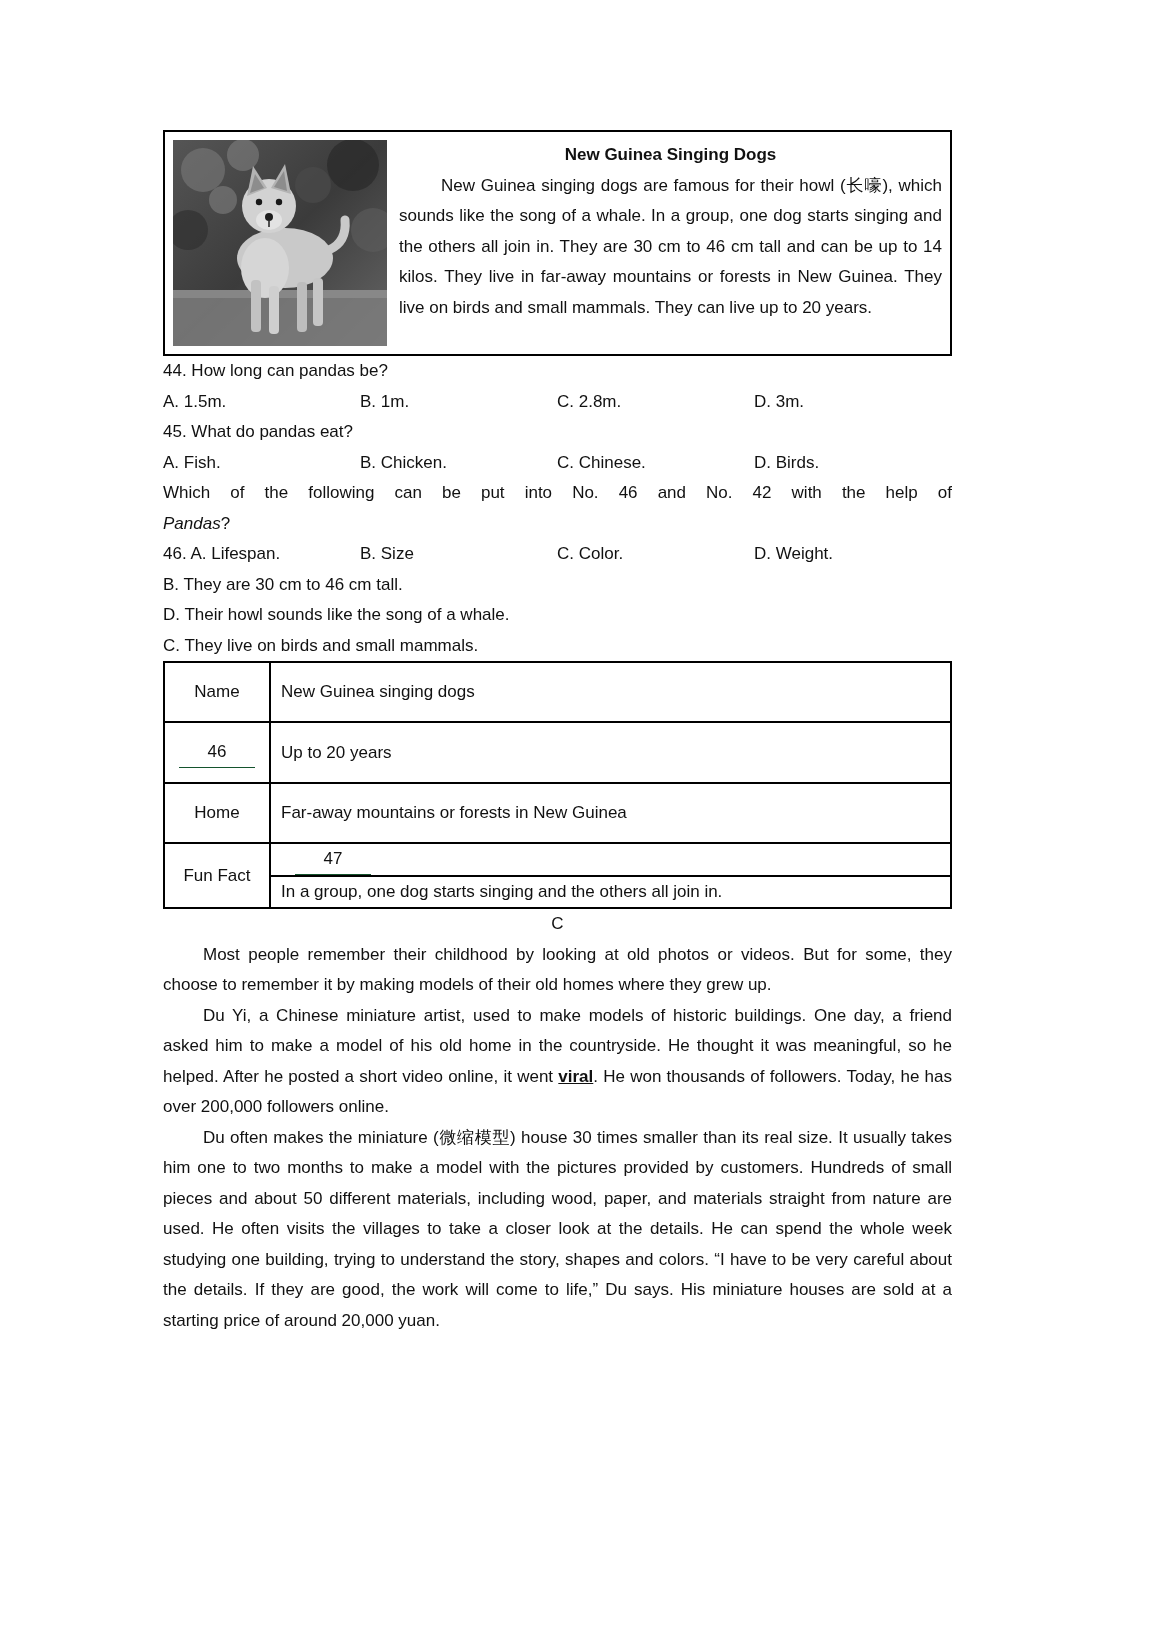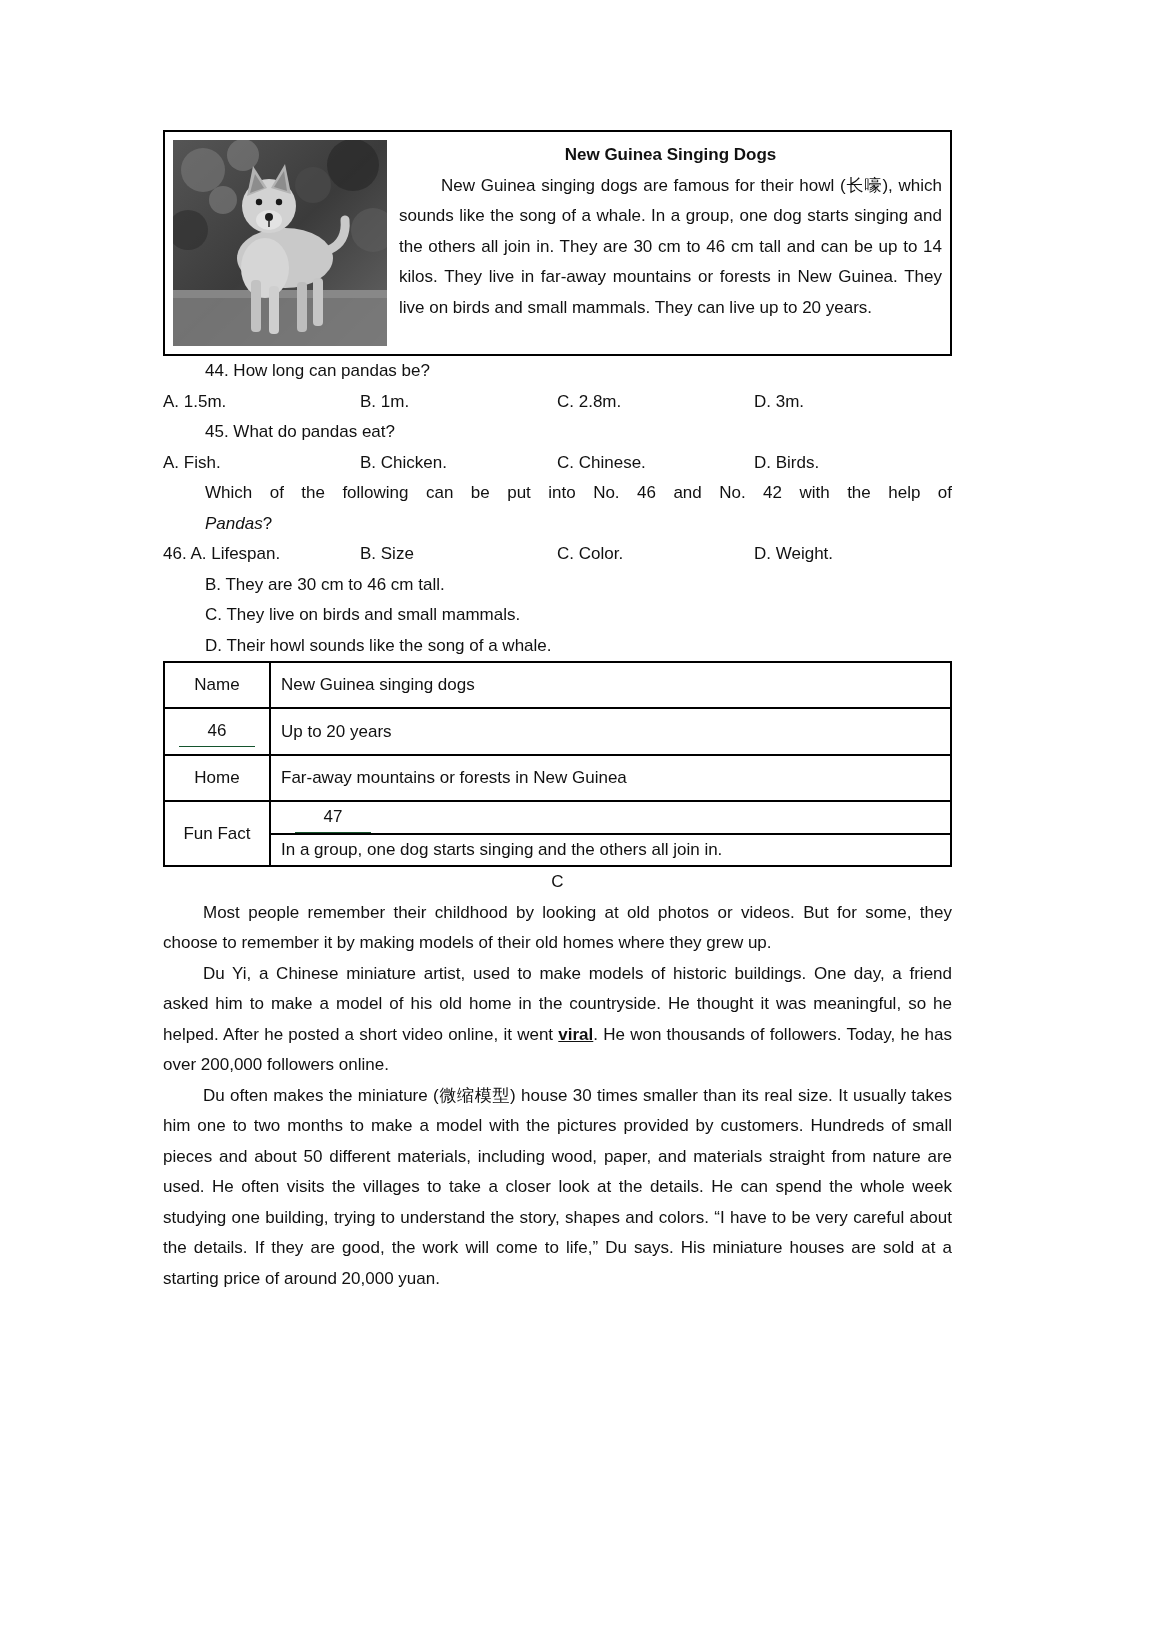--- a/index.html
+++ b/index.html
@@ -29,39 +29,39 @@
     padding: 8px;
     gap: 12px;
   }
   .photo-wrap { width: 214px; height: 206px; flex: none; }
   .photo-wrap svg { display: block; width: 100%; height: 100%; }
   .box-text { flex: 1; text-align: justify; }
   .box-title { text-align: center; font-weight: 700; }
   .box-para { text-indent: 42px; }
 
   
-  .q-line { white-space: normal; margin-left: 42px; }
+  .q-line { white-space: normal; }
   .opts {
     display: grid;
     grid-template-columns: 197px 197px 197px 1fr;
   }
   .force-just { text-align: justify; text-align-last: justify; }
   .italic { font-style: italic; text-align: right; }
 
   
   .info-table { border-collapse: collapse; width: 100%; table-layout: fixed; }
   .info-table td {
     border: 2px solid #000;
     padding: 0 10px;
     height: 31px;
     line-height: 30px;
     vertical-align: middle;
     overflow: hidden;
   }
-  .info-table td.lbl { width: 106px; text-align: center; padding: 7px 4px; }
+  .info-table td.lbl { width: 106px; text-align: center; padding: 14px 4px; }
   .blank {
     display: inline-block;
     min-width: 76px;
     border-bottom: 1px solid #14532d;
     text-align: center;
   }
   .blank-47 { margin-left: 14px; }
 
   
   .section-c { text-align: center; }
@@ -139,22 +139,22 @@
     <div class="q-line"><span class="italic">Pandas</span><span>?</span></div>
 
     <div class="opts">
       <span>46. A. Lifespan.</span>
       <span>B. Size</span>
       <span>C. Color.</span>
       <span>D. Weight.</span>
     </div>
 
     <div class="q-line">B. They are 30 cm to 46 cm tall.</div>
+    <div class="q-line">D. Their howl sounds like the song of a whale.</div>
     <div class="q-line">C. They live on birds and small mammals.</div>
-    <div class="q-line">D. Their howl sounds like the song of a whale.</div>
 
     <table class="info-table">
       <tbody>
           <tr>
         <td class="lbl">Name</td>
         <td class="val">New Guinea singing dogs</td>
       </tr>
       <tr>
         <td class="lbl"><span class="blank">46</span></td>
         <td class="val">Up to 20 years</td>

